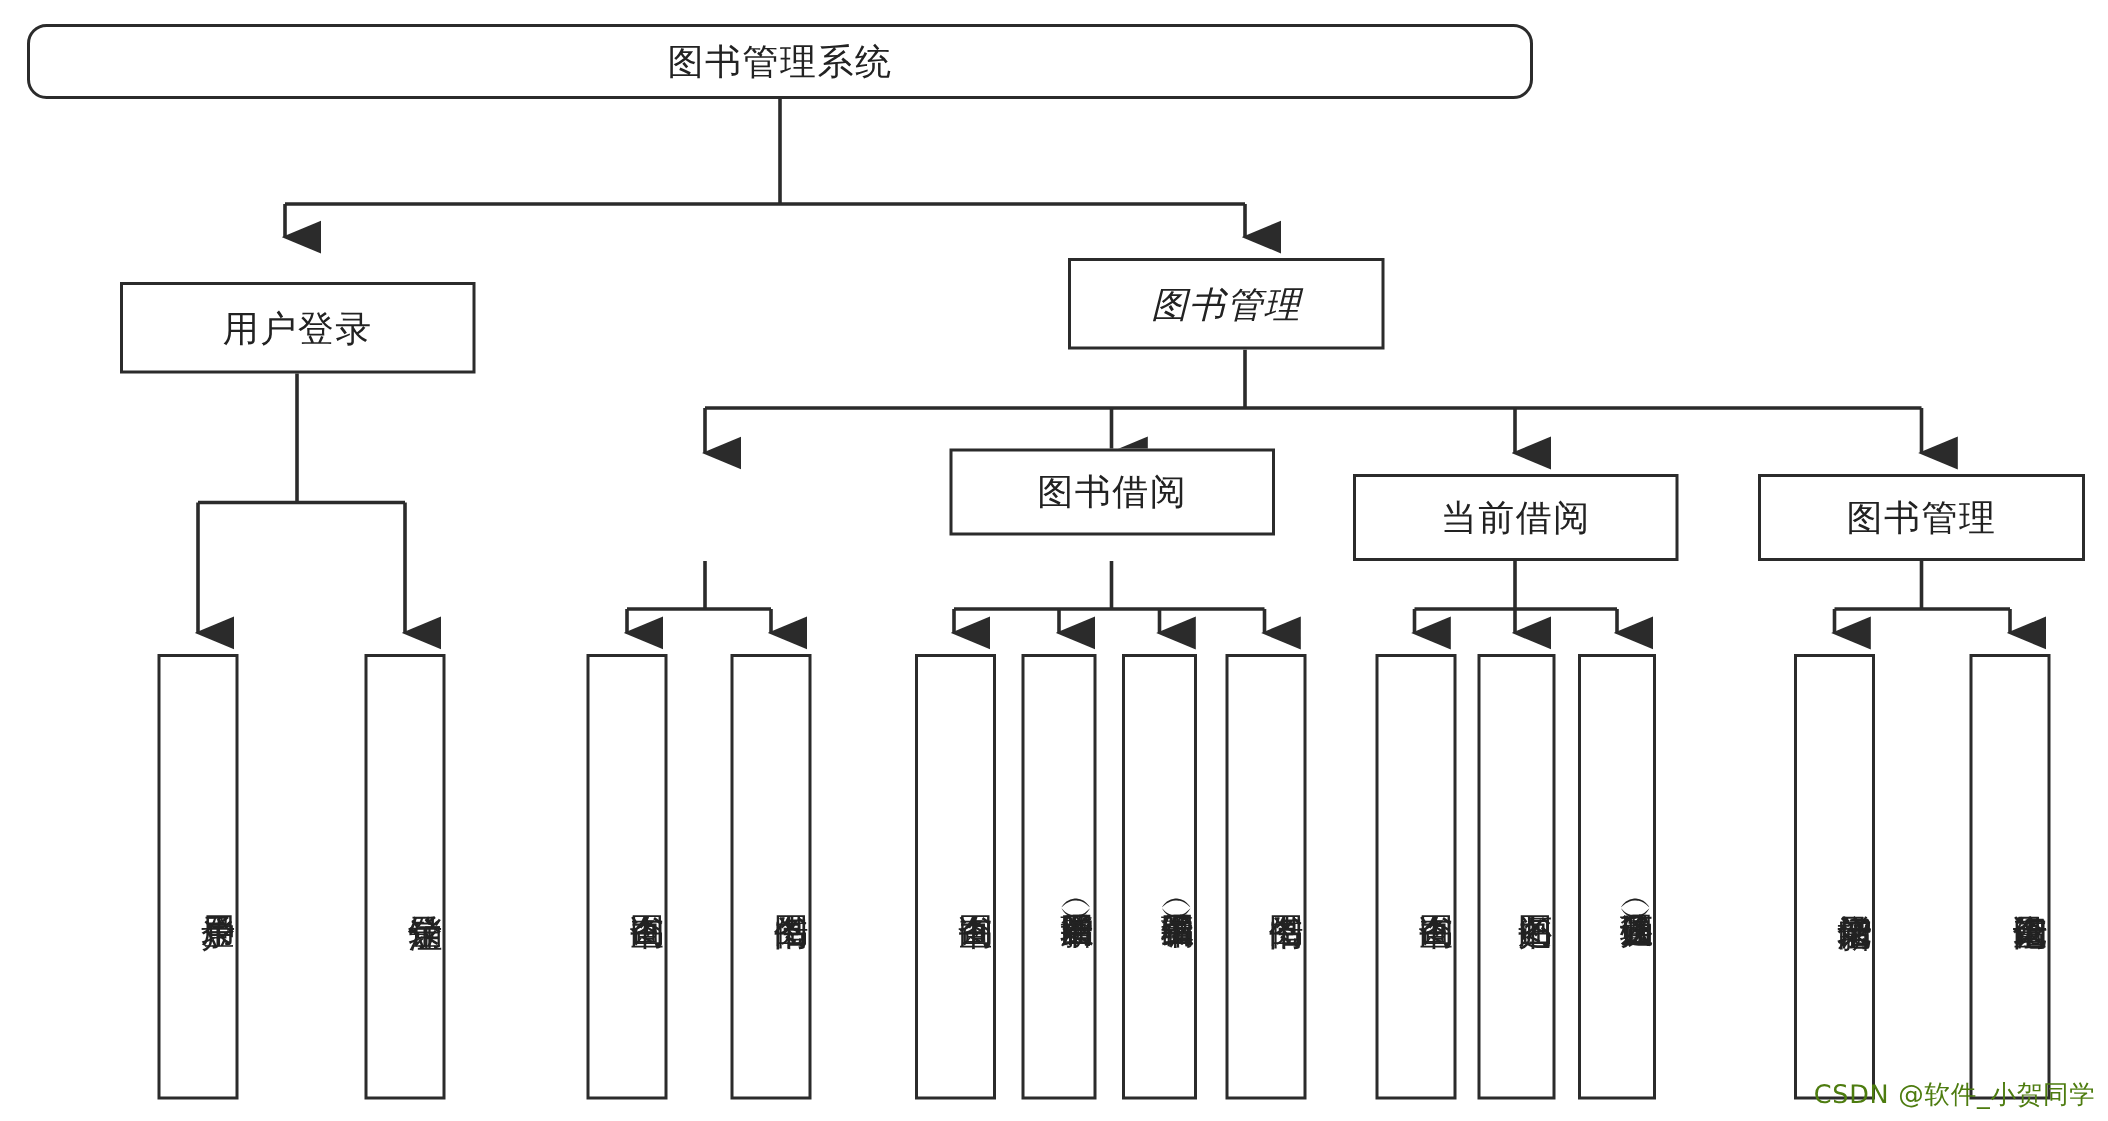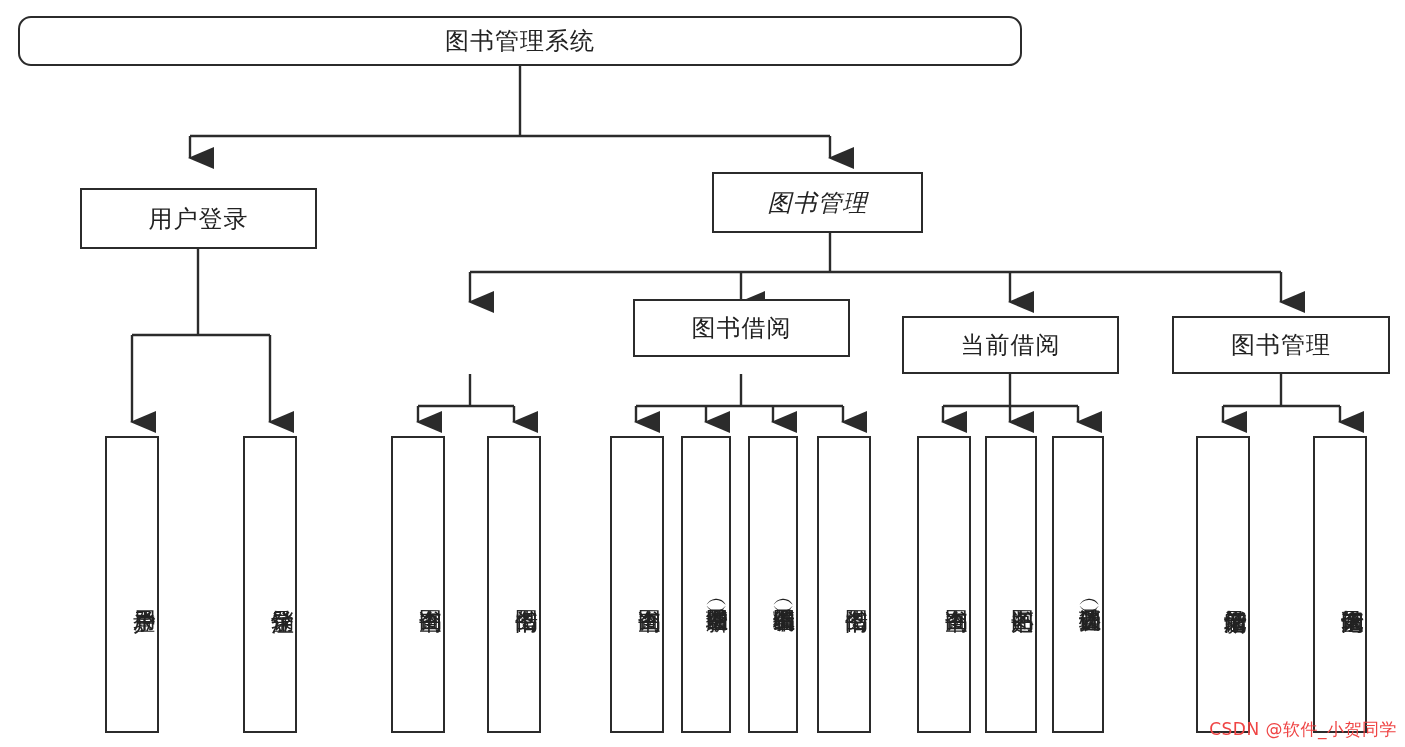--- a/index.html
+++ b/index.html
@@ -62,21 +62,21 @@
     fill: none;
   }
   .arrowhead {
     fill: #2b2b2b;
   }
   .watermark {
     position: absolute;
     right: 8px;
     bottom: 6px;
     font-size: 17px;
-    color: #ef4444;
+    color: #4d7c0f;
     letter-spacing: 0.5px;
     white-space: nowrap;
   }
 </style>
 </head>
 <body>
 
 <div id="canvas">
 
   <svg class="wires" viewBox="0 0 1405 747">

